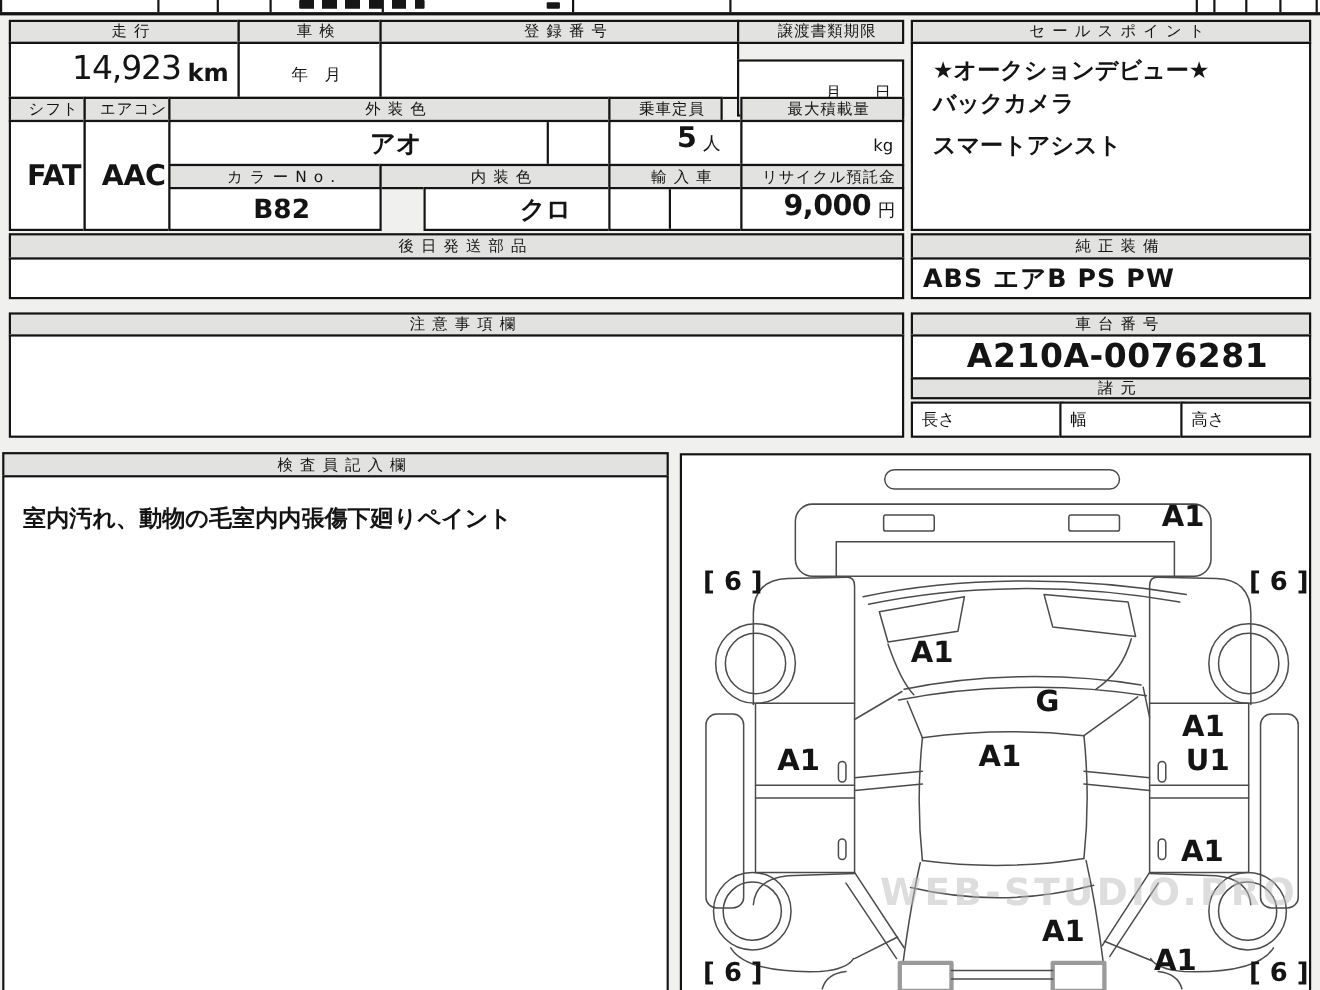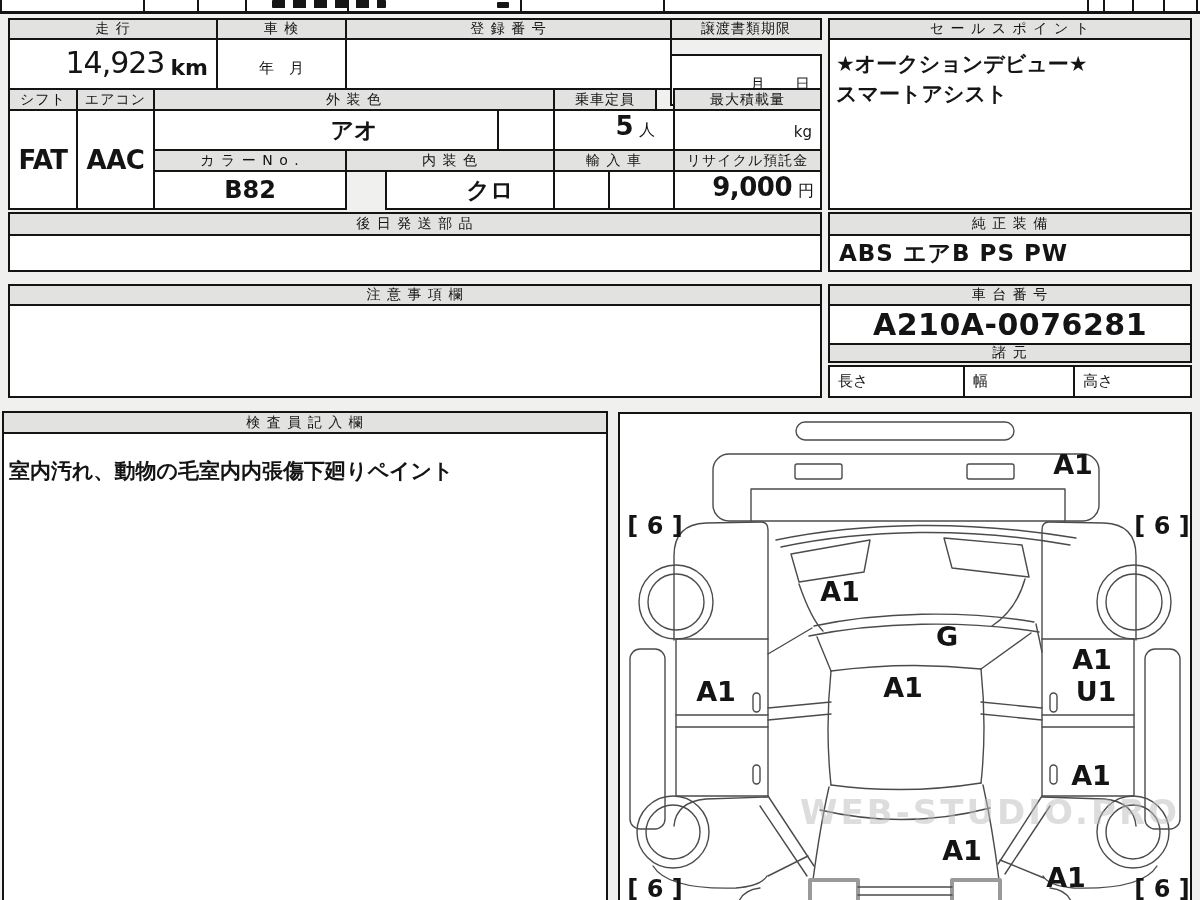--- a/index.html
+++ b/index.html
@@ -1,37 +1,37 @@
 <!DOCTYPE html>
 <html><head>
 <meta charset="utf-8">
 <style>
   html,body{margin:0;padding:0;}
   #screen{position:relative;width:1200px;height:900px;background:#f0f0ee;overflow:hidden;
           font-family:"DejaVu Sans","Liberation Sans",sans-serif;color:#141414;}
   .cell{position:absolute;background:#fff;border:2px solid #141414;box-sizing:border-box;
-        display:flex;overflow:hidden;}
+        display:flex;overflow:hidden;padding-left:12px;}
   .hdr{background:#e2e2e0;align-items:center;justify-content:center;
        font-size:14px;letter-spacing:1px;white-space:pre;}
   .center{align-items:center;justify-content:center;}
   .bend{align-items:flex-end;justify-content:flex-end;}
   .cbend{align-items:flex-end;justify-content:center;}
   .big{font-weight:normal;font-size:30px;letter-spacing:-1px;}
   .mid{font-weight:bold;font-size:26px;letter-spacing:-0.5px;}
   .sm{font-size:15px;}
   .unit{font-size:16px;margin-left:6px;}
   .boldjp{font-weight:bold;font-size:21px;}
   .vline{position:absolute;width:2px;background:#141414;}
   .sline{position:absolute;top:0;width:2px;height:11px;background:#141414;}
   #strip{position:absolute;left:0;top:0;width:1200px;height:11px;background:#fff;
          border-bottom:3px solid #141414;box-sizing:content-box;}
   .blob{position:absolute;border-radius:1px;}
   .sales-lines{padding:9px 0 0 6px;display:flex;flex-direction:column;}
   .sales-lines .boldjp{line-height:30px;white-space:pre;}
-  .sales-lines .boldjp:nth-child(3){margin-top:20px;}
+  .sales-lines .boldjp:nth-child(3){margin-top:8px;}
   .notes-lines{padding:8px 0 0 5px;display:flex;flex-direction:row;margin-top:17px;}
   .notes-lines .boldjp{line-height:25px;white-space:pre;}
   #watermark{position:absolute;left:800px;top:792px;width:400px;font-size:34px;font-weight:bold;
              letter-spacing:3px;color:#bdbdbd;opacity:0.5;z-index:5;white-space:nowrap;}
   svg text{font-family:"DejaVu Sans","Liberation Sans",sans-serif;font-weight:bold;fill:#141414;}
   .rel{position:relative;margin-left:40px;}
   .suffix{position:absolute;right:10px;bottom:8px;font-size:15px;font-weight:normal;}
 </style>
 </head>
 <body>
@@ -105,20 +105,21 @@
       <span class="unit sm">円</span>
   </div>
 
   <div class="cell hdr" style="left:8px;top:212px;width:814px;height:24px">後 日 発 送 部 品</div>
   <div class="cell" style="left:8px;top:234px;width:814px;height:38px"></div>
 
   <div class="cell hdr" style="left:828px;top:18px;width:364px;height:22px">セ ー ル ス ポ イ ン ト</div>
   <div class="cell" style="left:828px;top:38px;width:364px;height:172px">
     <div class="sales-lines">
       <div class="boldjp">★オークションデビュー★</div>
+      <div class="boldjp">バックカメラ</div>
       <div class="boldjp">スマートアシスト</div>
     </div>
   </div>
 
   <div class="cell hdr" style="left:828px;top:212px;width:364px;height:24px">純 正 装 備</div>
   <div class="cell" style="left:828px;top:234px;width:364px;height:38px;align-items:center;padding-left:9px;font-weight:bold;font-size:23px;letter-spacing:1px">ABS エアB PS PW</div>
 
   <div class="cell hdr" style="left:8px;top:284px;width:814px;height:22px">注 意 事 項 欄</div>
   <div class="cell" style="left:8px;top:304px;width:814px;height:94px"></div>
 

